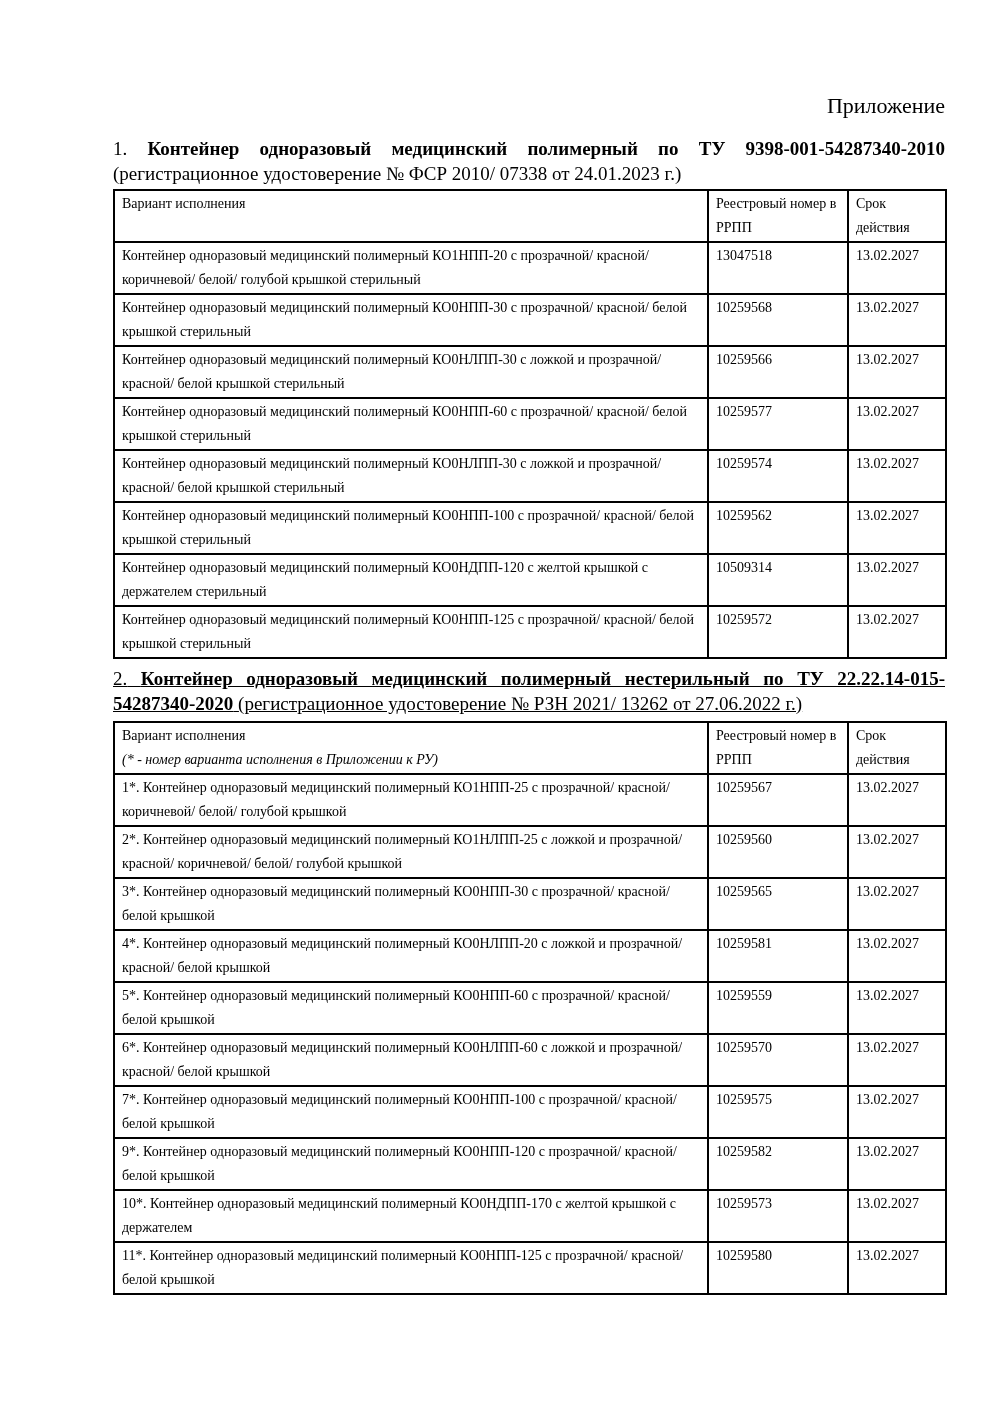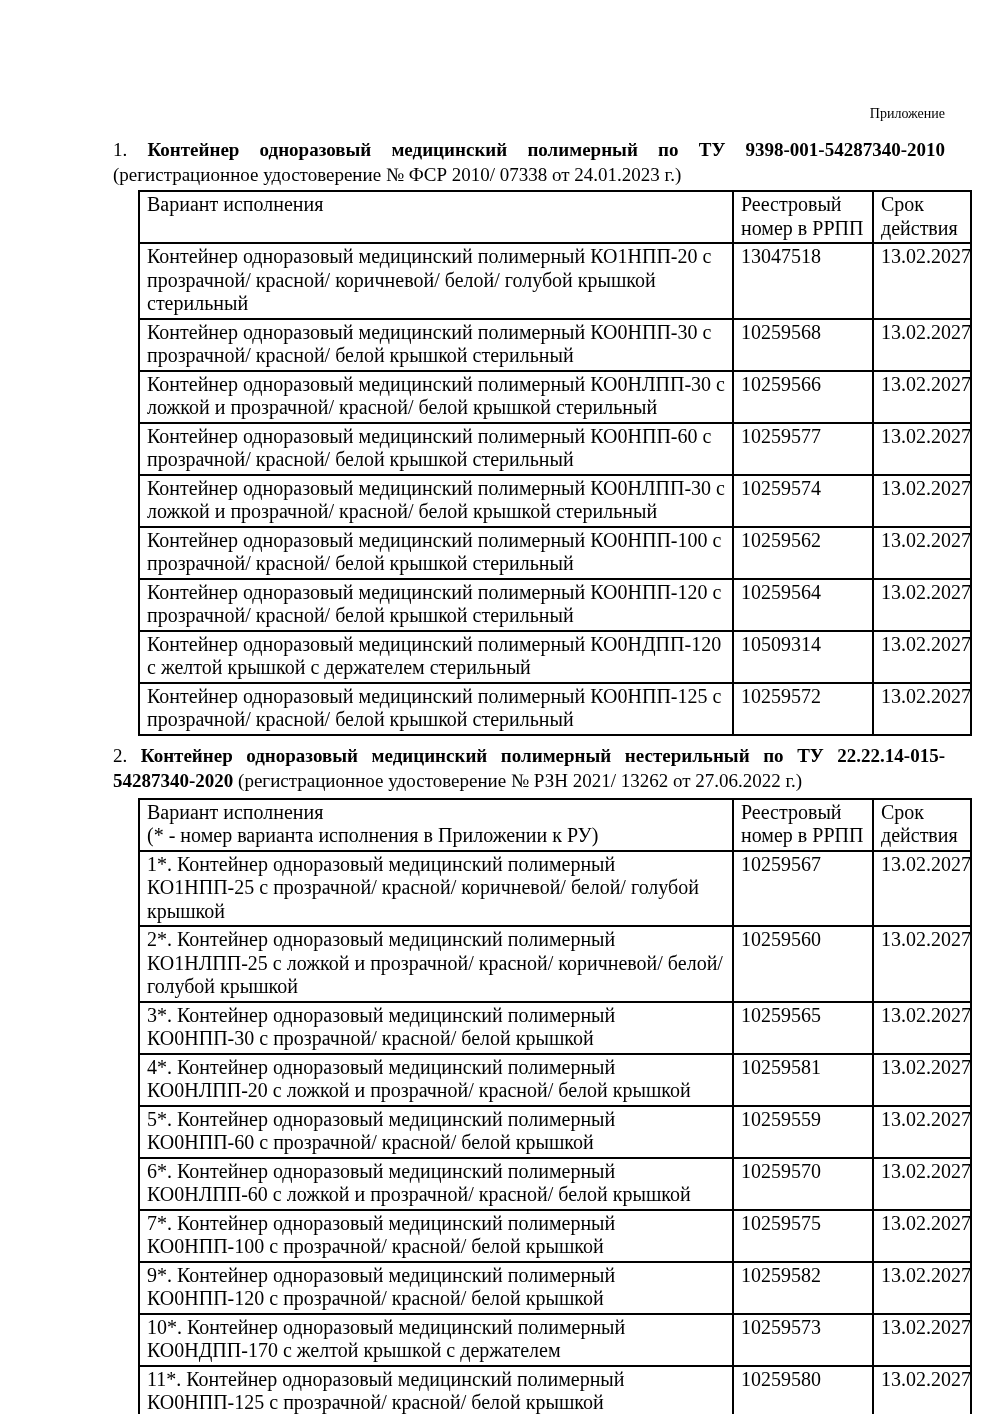--- a/index.html
+++ b/index.html
@@ -10,54 +10,53 @@
     -webkit-font-smoothing: antialiased;
   }
   .page {
     box-sizing:border-box;
     width:1000px; height:1414px;
     padding:84px 55px 30px 113px;
     background:#ffffff;
   }
   .appendix {
     text-align:right;
-    font-size:14px;
+    font-size:22px;
     line-height:28px;
-    margin:16px 0 2px 0;
+    margin:8px 0 2px 0;
   }
   .section-heading {
     width:832px;
     font-size:19px;
     line-height:25px;
     text-align:justify;
-    margin:9px 0 3px 0;
+    margin:16px 0 3px 0;
   }
   .section-heading .b { font-weight:bold; }
-  .section-heading.second { margin-top:7px; margin-bottom:5px; }
+  .section-heading.second { margin-top:7px; margin-bottom:5px;text-decoration:underline; }
   table.registry {
     width:832px;
     border-collapse:collapse;
     table-layout:fixed;
-    font-size:20px;
+    font-size:14px;
     line-height:23.5px;
-    margin-left:25px;
   }
   table.registry col.c-variant { width:594px; }
   table.registry col.c-regnum  { width:140px; }
   table.registry col.c-valid   { width:98px; }
   table.registry th, table.registry td {
     border:2px solid #000;
     vertical-align:top;
     text-align:left;
     font-weight:normal;
     padding:1px 6px 2px 7px;
     overflow:hidden;
   }
   td.variant-cell { text-align:justify; }
-  th .hdr-note { }
+  th .hdr-note { font-style:italic; }
 </style>
 </head>
 <body>
 
 <div class="page">
 
   <p class="appendix">Приложение</p>
 
   <p class="section-heading"><span>1.</span>
     <span class="b">Контейнер одноразовый медицинский полимерный по ТУ 9398-001-54287340-2010</span>
@@ -98,25 +97,20 @@
       <td>13.02.2027</td>
     </tr>
     <tr>
       <td class="variant-cell">Контейнер одноразовый медицинский полимерный КО0НЛПП-30 с ложкой и прозрачной/ красной/ белой крышкой стерильный</td>
       <td>10259574</td>
       <td>13.02.2027</td>
     </tr>
     <tr>
       <td class="variant-cell">Контейнер одноразовый медицинский полимерный КО0НПП-100 с прозрачной/ красной/ белой крышкой стерильный</td>
       <td>10259562</td>
-      <td>13.02.2027</td>
-    </tr>
-    <tr>
-      <td class="variant-cell">Контейнер одноразовый медицинский полимерный КО0НПП-120 с прозрачной/ красной/ белой крышкой стерильный</td>
-      <td>10259564</td>
       <td>13.02.2027</td>
     </tr>
     <tr>
       <td class="variant-cell">Контейнер одноразовый медицинский полимерный КО0НДПП-120 с желтой крышкой с держателем стерильный</td>
       <td>10509314</td>
       <td>13.02.2027</td>
     </tr>
     <tr>
       <td class="variant-cell">Контейнер одноразовый медицинский полимерный КО0НПП-125 с прозрачной/ красной/ белой крышкой стерильный</td>
       <td>10259572</td>

